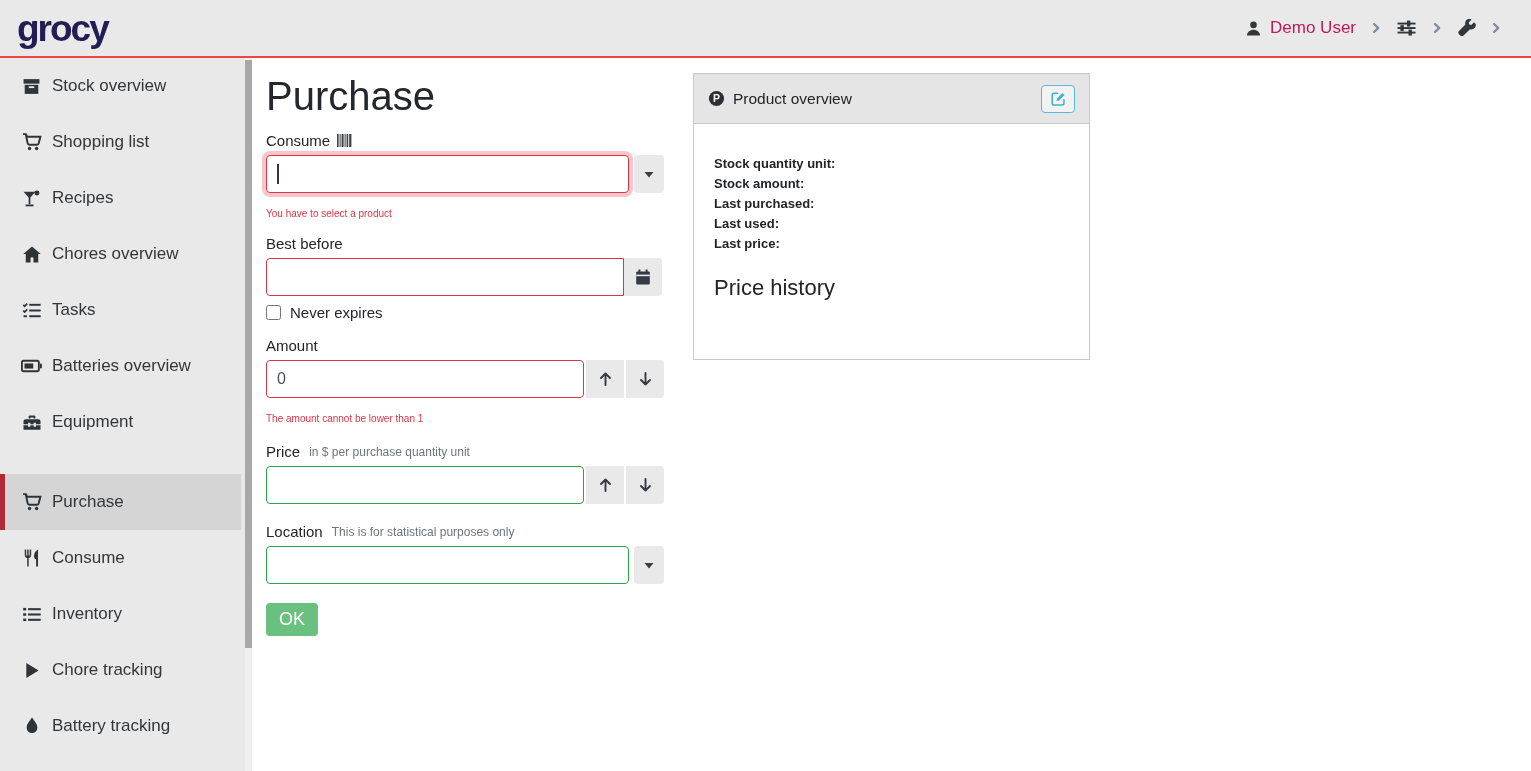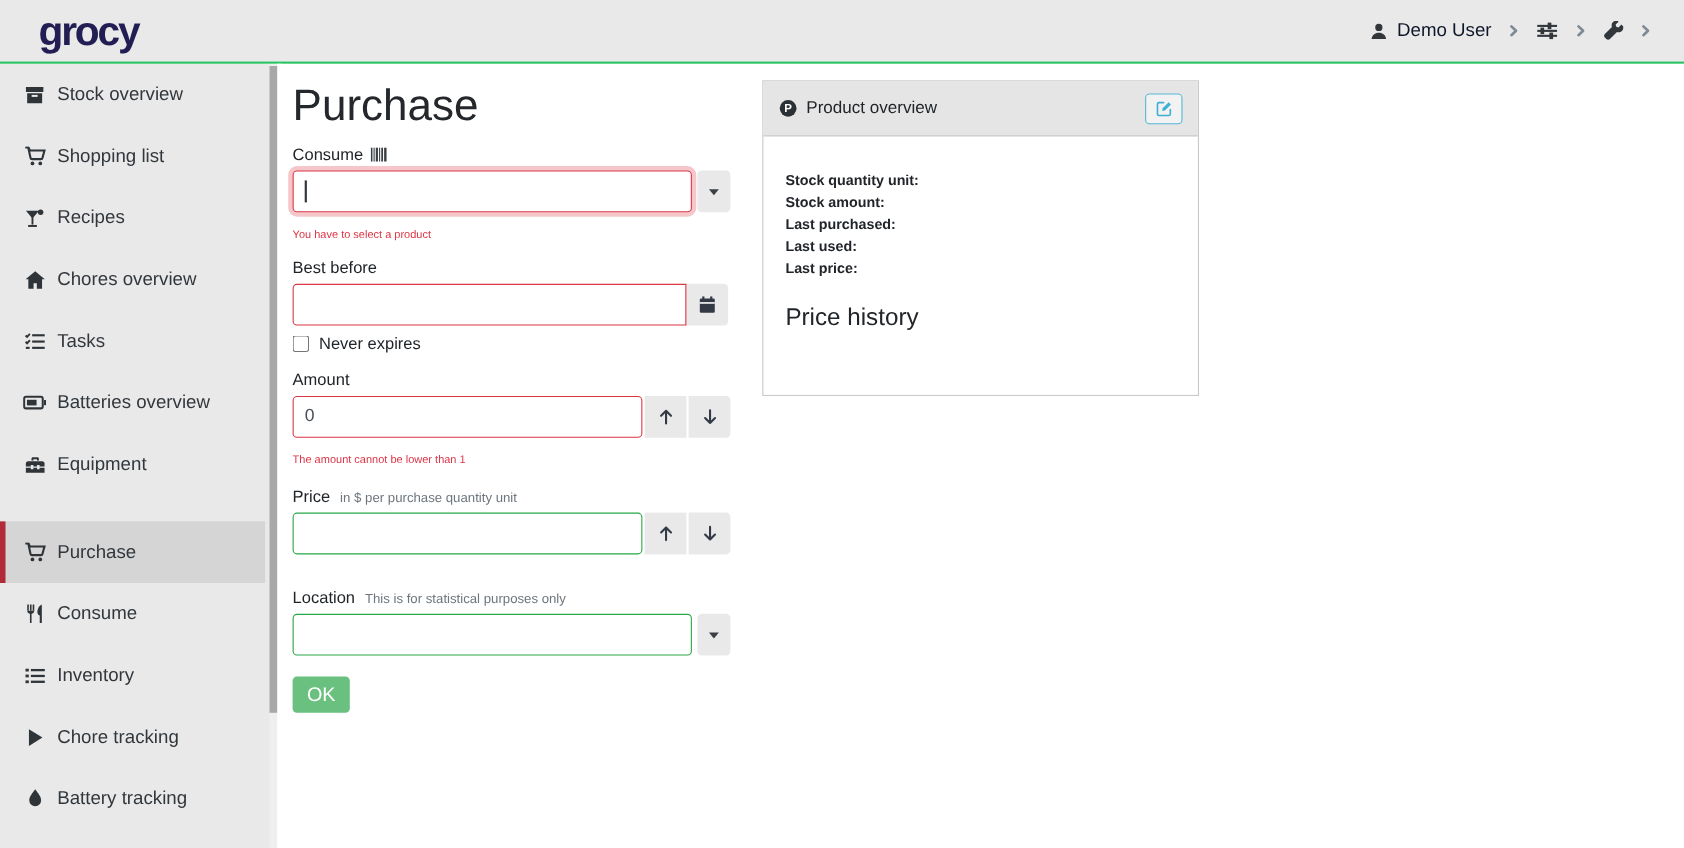--- a/index.html
+++ b/index.html
@@ -7,29 +7,29 @@
   body {
     width:1531px; height:771px; overflow:hidden;
     font-family:"Liberation Sans", sans-serif;
     background:#ffffff; color:#212529; position:relative;
   }
   svg { display:block; }
 
   
   .navbar {
     position:absolute; top:0; left:0; width:1531px; height:58px;
-    background:#e9e9e9; border-bottom:2px solid #22c55e;
+    background:#e9e9e9; border-bottom:2px solid #ef4444;
     display:flex; align-items:center; justify-content:space-between;
-    padding:0 24px 0 35px;
+    padding:0 24px 0 17px;
   }
   .logo {
     font-size:37px; font-weight:bold; letter-spacing:-2px;
     color:#221d53; line-height:1; user-select:none;
   }
-  .nav-right { display:flex; align-items:center; gap:9px; font-size:17px; color:#0f172a; }
+  .nav-right { display:flex; align-items:center; gap:9px; font-size:17px; color:#be185d; }
   .nav-group { display:flex; align-items:center; gap:8px; cursor:pointer; }
   .nav-sep { margin:0 5px; }
   .icon-dark { fill:#32373c; }
   .chev { stroke:#7e8a94; stroke-width:2.4; fill:none; stroke-linecap:round; stroke-linejoin:round; }
 
   
   .sidebar {
     position:absolute; top:58px; left:0; width:256px; height:713px;
     background:#e9e9e9; overflow:hidden;
   }
@@ -402,21 +402,21 @@
           <span>
             <svg width="15" height="16" viewBox="0 0 15 16">
                 <path class="arrow" d="M7.5 2v11.5M3 9l4.5 4.5L12 9"></path>
               </svg>
           </span>
         </button>
       </div>
     </div>
 
     
-    <div class="form-group" style="margin-top:31px;">
+    <div class="form-group" style="margin-top:19px;">
       <div class="field-label">
         <span>Location</span>
         <span class="field-hint">This is for statistical purposes only</span>
       </div>
       <div class="input-row">
         <input class="form-control valid" style="width: 363px;" type="text" value="">
         <button class="btn-gray caret-btn">
           <span>
             <svg width="10" height="7" viewBox="0 0 10 7" fill="#3a3f44">
                 <path d="M0.5 1h9L5 6.5z"></path>

